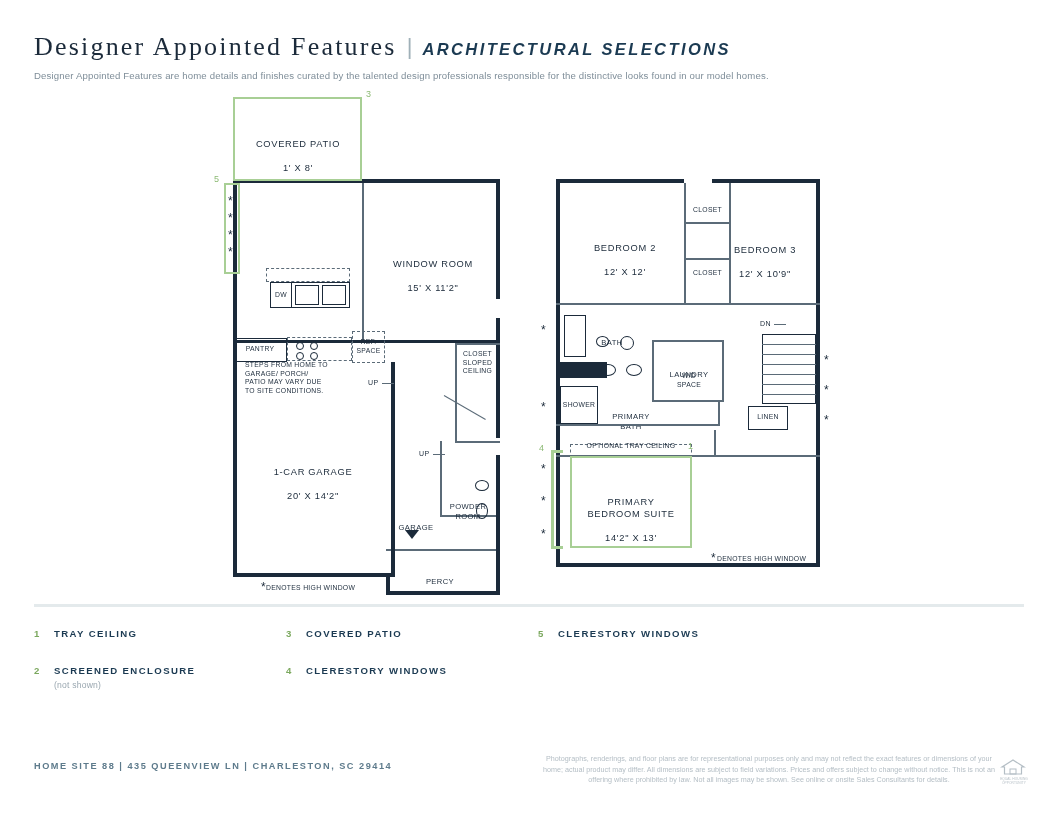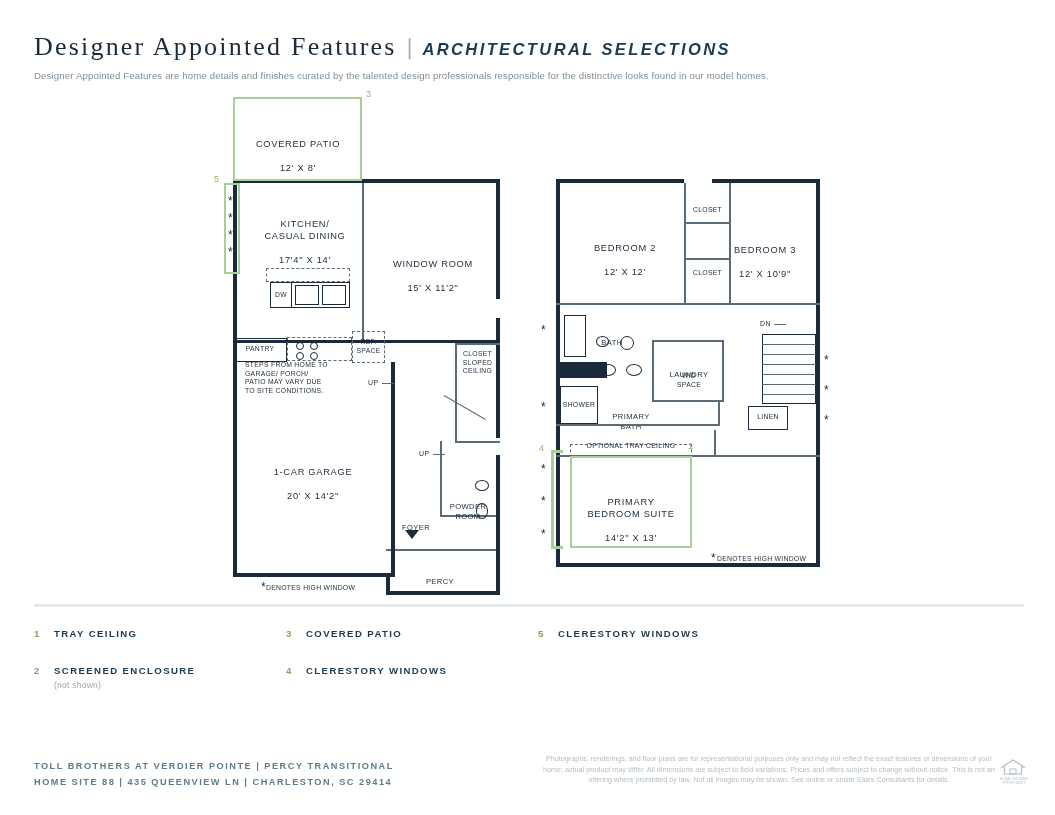--- a/index.html
+++ b/index.html
@@ -274,35 +274,30 @@
 
   <div class="thinwall" style="left:455px;top:343px;width:2px;height:100px;"></div>
   <div class="thinwall" style="left:455px;top:441px;width:45px;height:2px;"></div>
   <div class="thinwall" style="left:440px;top:441px;width:2px;height:76px;"></div>
   <div class="thinwall" style="left:440px;top:515px;width:56px;height:2px;"></div>
 
   <div class="greenbox" style="left:233px;top:97px;width:129px;height:84px;"></div>
   <div class="greennum" style="left:366px;top:89px;">3</div>
   <div class="lbl" style="left:243px;top:126px;width:110px;">
     <span>COVERED PATIO</span><br>
-    <span>12' X 8'</span>
+    <span>1' X 8'</span>
   </div>
 
   <div class="greenbox" style="left:224px;top:183px;width:16px;height:91px;"></div>
   <div class="greennum" style="left:214px;top:174px;">5</div>
   <div class="star" style="left:228px;top:196px;">*</div>
   <div class="star" style="left:228px;top:213px;">*</div>
   <div class="star" style="left:228px;top:230px;">*</div>
   <div class="star" style="left:228px;top:247px;">*</div>
 
-  <div class="lbl" style="left:250px;top:206px;width:110px;">
-    <span>KITCHEN/
-CASUAL DINING</span><br>
-    <span>17'4" X 14'</span>
-  </div>
 
   <div class="dashed" style="left:266px;top:268px;width:84px;height:14px;"></div>
   <div class="solidthin" style="left:270px;top:282px;width:80px;height:26px;"></div>
   <div class="solidthin" style="left:270px;top:282px;width:22px;height:26px;"></div>
   <div class="lbl tiny" style="left:270px;top:291px;width:22px;">DW</div>
   <div class="solidthin" style="left:295px;top:285px;width:24px;height:20px;"></div>
   <div class="solidthin" style="left:322px;top:285px;width:24px;height:20px;"></div>
 
   <div class="lbl" style="left:378px;top:246px;width:110px;">
     <span>WINDOW ROOM</span><br>
@@ -342,21 +337,21 @@
   <div class="lbl" style="left:240px;top:454px;width:146px;">
     <span>1-CAR GARAGE</span><br>
     <span>20' X 14'2"</span>
   </div>
 
   <div class="lbl small" style="left:440px;top:482px;width:56px;">POWDER
 ROOM</div>
   <div class="oval" style="left:475px;top:480px;width:14px;height:11px;"></div>
   <div class="oval" style="left:476px;top:503px;width:12px;height:16px;"></div>
 
-  <div class="lbl small" style="left:392px;top:503px;width:48px;">FOYER</div>
+  <div class="lbl small" style="left:392px;top:503px;width:48px;">GARAGE</div>
   <div class="tri" style="left:405px;top:530px;transform:rotate(180deg);"></div>
 
   <div class="lbl small" style="left:400px;top:557px;width:80px;">PERCY</div>
 
   <div class="star" style="left:261px;top:582px;">*</div>
   <div class="lbl tiny" style="left:266px;top:584px;width:104px;text-align:left;">DENOTES HIGH WINDOW</div>
 
   <div class="wall" style="left:556px;top:179px;width:4px;height:388px;"></div>
   <div class="wall" style="left:556px;top:179px;width:128px;height:4px;"></div>
   <div class="wall" style="left:712px;top:179px;width:108px;height:4px;"></div>
@@ -473,21 +468,20 @@
   </div>
   <div class="legend-col" style="left:504px;top:0px;width:300px;">
     <div class="legend-item">
       <span class="legend-num">5</span>
       <span class="legend-label">CLERESTORY WINDOWS</span>
     </div>
   </div>
 </div>
 
 <div class="footer-left">
-  <div>TOLL BROTHERS AT VERDIER POINTE  |  PERCY TRANSITIONAL</div>
   <div>HOME SITE 88  |  435 QUEENVIEW LN  |  CHARLESTON, SC 29414</div>
 </div>
 <div class="footer-right">Photographs, renderings, and floor plans are for representational purposes only and may not reflect the exact features or dimensions of your home; actual product may differ. All dimensions are subject to field variations. Prices and offers subject to change without notice. This is not an offering where prohibited by law. Not all images may be shown. See online or onsite Sales Consultants for details.</div>
 <div class="eho">
   <svg width="26" height="18" viewBox="0 0 26 18">
     <path d="M13 2 L24 9 L21.5 9 L21.5 16 L4.5 16 L4.5 9 L2 9 Z" fill="none" stroke="#b4bec5" stroke-width="1.2"></path>
     <rect x="10" y="11" width="6" height="5" fill="none" stroke="#b4bec5" stroke-width="1"></rect>
   </svg>
   <div class="eho-cap">EQUAL HOUSING
 OPPORTUNITY</div>

